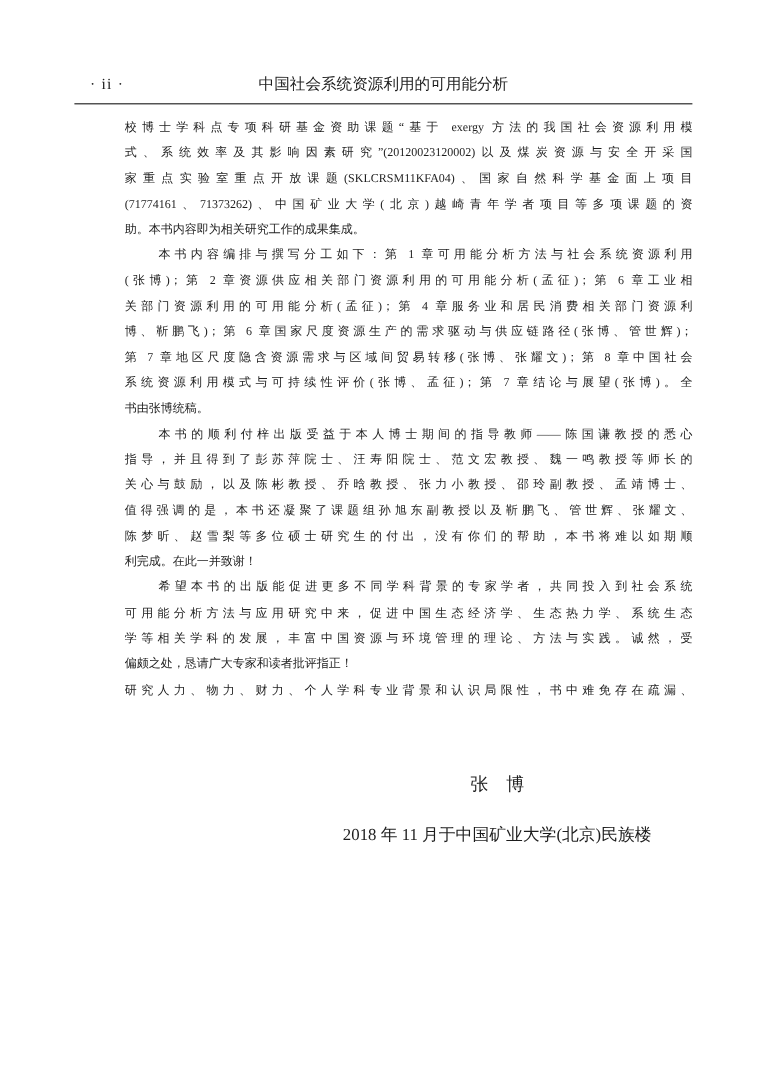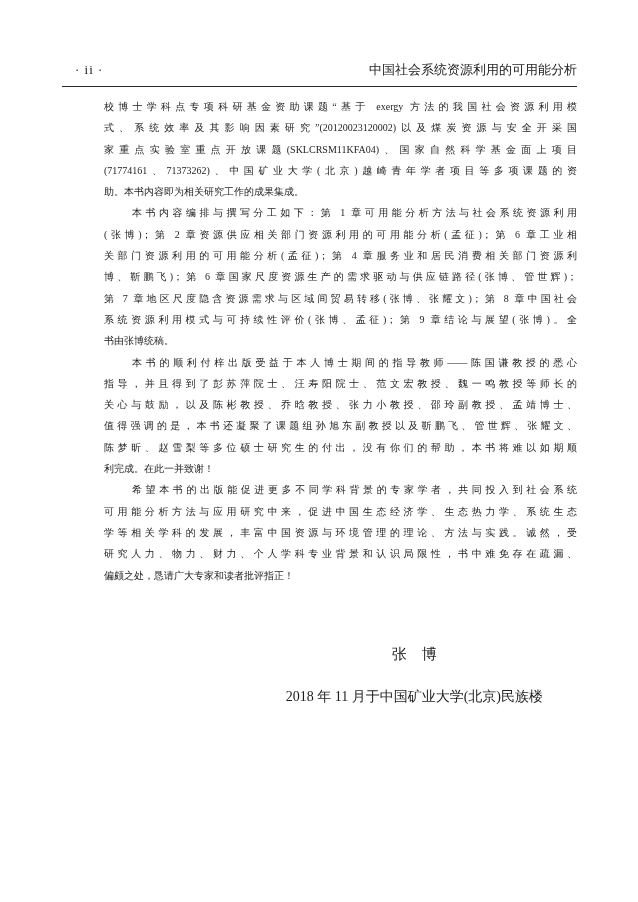--- a/index.html
+++ b/index.html
@@ -28,21 +28,21 @@
   .pagenum {
     position: absolute;
     left: 13px;
     top: 0;
     letter-spacing: 1px;
   }
   .runtitle {
     position: absolute;
     left: 0;
     right: 0;
-    text-align: right;
+    text-align: center;
   }
   .rule {
     position: absolute;
     left: 62px;
     top: 86px;
     width: 515px;
     height: 1px;
     background: #2b2b2b;
   }
   .bodytext {
@@ -99,33 +99,33 @@
       <div class="line">校博士学科点专项科研基金资助课题“基于 exergy 方法的我国社会资源利用模</div>
       <div class="line">式、系统效率及其影响因素研究”(20120023120002)以及煤炭资源与安全开采国</div>
       <div class="line">家重点实验室重点开放课题(SKLCRSM11KFA04)、国家自然科学基金面上项目</div>
       <div class="line">(71774161、71373262)、中国矿业大学(北京)越崎青年学者项目等多项课题的资</div>
       <div class="line para-end">助。本书内容即为相关研究工作的成果集成。</div>
       <div class="line para-start">本书内容编排与撰写分工如下：第 1 章可用能分析方法与社会系统资源利用</div>
       <div class="line">(张博)；第 2 章资源供应相关部门资源利用的可用能分析(孟征)；第 6 章工业相</div>
       <div class="line">关部门资源利用的可用能分析(孟征)；第 4 章服务业和居民消费相关部门资源利</div>
       <div class="line">博、靳鹏飞)；第 6 章国家尺度资源生产的需求驱动与供应链路径(张博、管世辉)；</div>
       <div class="line">第 7 章地区尺度隐含资源需求与区域间贸易转移(张博、张耀文)；第 8 章中国社会</div>
-      <div class="line">系统资源利用模式与可持续性评价(张博、孟征)；第 9 章结论与展望(张博)。全</div>
+      <div class="line">系统资源利用模式与可持续性评价(张博、孟征)；第 7 章结论与展望(张博)。全</div>
       <div class="line para-end">书由张博统稿。</div>
       <div class="line para-start">本书的顺利付梓出版受益于本人博士期间的指导教师——陈国谦教授的悉心</div>
       <div class="line">指导，并且得到了彭苏萍院士、汪寿阳院士、范文宏教授、魏一鸣教授等师长的</div>
       <div class="line">关心与鼓励，以及陈彬教授、乔晗教授、张力小教授、邵玲副教授、孟靖博士、</div>
       <div class="line">值得强调的是，本书还凝聚了课题组孙旭东副教授以及靳鹏飞、管世辉、张耀文、</div>
       <div class="line">陈梦昕、赵雪梨等多位硕士研究生的付出，没有你们的帮助，本书将难以如期顺</div>
       <div class="line para-end">利完成。在此一并致谢！</div>
       <div class="line para-start">希望本书的出版能促进更多不同学科背景的专家学者，共同投入到社会系统</div>
       <div class="line">可用能分析方法与应用研究中来，促进中国生态经济学、生态热力学、系统生态</div>
       <div class="line">学等相关学科的发展，丰富中国资源与环境管理的理论、方法与实践。诚然，受</div>
+      <div class="line para-end">偏颇之处，恳请广大专家和读者批评指正！</div>
       <div class="line">研究人力、物力、财力、个人学科专业背景和认识局限性，书中难免存在疏漏、</div>
-      <div class="line para-end">偏颇之处，恳请广大专家和读者批评指正！</div>
     </div>
 
   <div class="signature">
     <div class="sig-name">张　博</div>
     <div class="sig-date">2018 年 11 月于中国矿业大学(北京)民族楼</div>
   </div>
 
 </div>
 
 </body></html>

